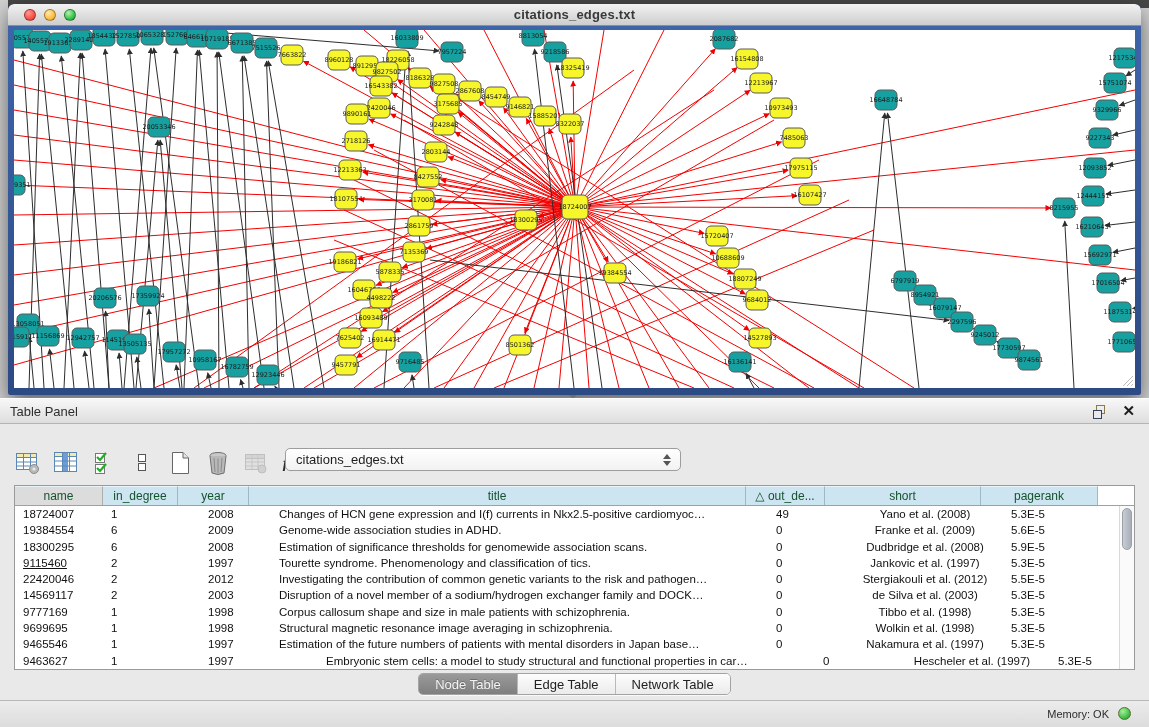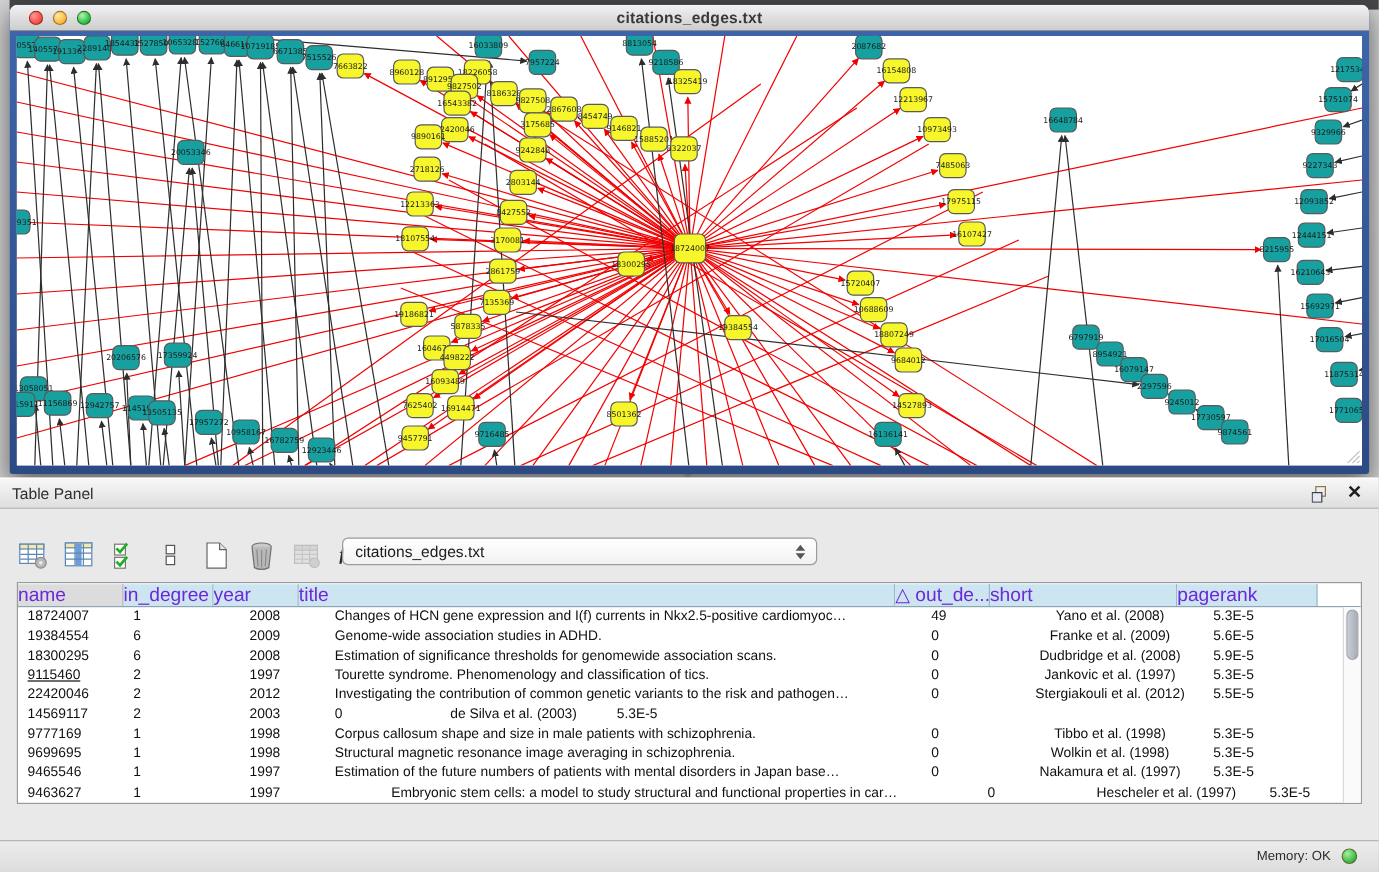--- a/index.html
+++ b/index.html
@@ -49,21 +49,21 @@
     font-size:13px; color:#1c1c1c; padding:3px 24px 0 10px; }
   .combo-arrows { position:absolute; right:8px; top:3px; width:9px; height:16px; }
   .combo-arrows div { width:0; height:0; border-left:4px solid transparent; border-right:4px solid transparent; margin:2px 0; }
   .arrow-up { border-bottom:5px solid #555; }
   .arrow-dn { border-top:5px solid #555; }
 
   .data-table { position:absolute; left:14px; top:87px; width:1121px; height:185px;
     background:#ffffff; border:1px solid #9a9a9a; overflow:hidden; }
   .thead { display:flex; height:20px; border-bottom:1px solid #8da5b5; }
   .th { background:#cde4f1; border-right:1px solid #9db8c9; border-top:1px solid #e8f3fa;
-    font-size:16px; color:#6d28d9; text-align:left; line-height:19px;
+    font-size:12px; color:#14532d; text-align:center; line-height:19px;
     overflow:hidden; white-space:nowrap; flex:0 0 auto; }
   .th.key { background:#dcdcdc; border-right:1px solid #adadad; }
   .tr { display:flex; height:16.3px; }
   .td { font-size:11.5px; color:#101010; line-height:16.3px; white-space:nowrap;
     overflow:hidden; padding:0 2px 0 8px; flex:0 0 auto; }
   .td.center { text-align:center; padding:0 2px; }
   .scroll-gutter { position:absolute; right:0; top:20px; bottom:0; width:15px;
     background:#fafafa; border-left:1px solid #d9d9d9; }
   .scroll-thumb { position:absolute; left:2px; top:2px; width:10px; height:42px;
     background:linear-gradient(90deg,#c9cdd4,#a8aeb8); border-radius:6px; border:1px solid #9aa0aa; }
@@ -814,20 +814,21 @@
             <div class="td" style="width: 71px;">2012</div>
             <div class="td" style="width: 497px;">Investigating the contribution of common genetic variants to the risk and pathogen…</div>
             <div class="td" style="width: 79px;">0</div>
             <div class="td center" style="width: 156px;">Stergiakouli et al. (2012)</div>
             <div class="td" style="width: 117px;">5.5E-5</div>
           </div>
           <div class="tr">
             <div class="td" style="width: 88px;">14569117</div>
             <div class="td" style="width: 97px;">2</div>
             <div class="td" style="width: 71px;">2003</div>
+            <div class="td" style="width: 497px;">Disruption of a novel member of a sodium/hydrogen exchanger family and DOCK…</div>
             <div class="td" style="width: 79px;">0</div>
             <div class="td center" style="width: 156px;">de Silva et al. (2003)</div>
             <div class="td" style="width: 117px;">5.3E-5</div>
           </div>
           <div class="tr">
             <div class="td" style="width: 88px;">9777169</div>
             <div class="td" style="width: 97px;">1</div>
             <div class="td" style="width: 71px;">1998</div>
             <div class="td" style="width: 497px;">Corpus callosum shape and size in male patients with schizophrenia.</div>
             <div class="td" style="width: 79px;">0</div>
@@ -860,19 +861,26 @@
             <div class="td" style="width: 79px;">0</div>
             <div class="td center" style="width: 156px;">Hescheler et al. (1997)</div>
             <div class="td" style="width: 117px;">5.3E-5</div>
           </div>
         </div>
       <div class="scroll-gutter">
         <div class="scroll-thumb"></div>
       </div>
     </div>
 
+    <div class="tabs">
+      <div class="seg" id="seg-tabs">
+          <div class="seg-btn active">Node Table</div>
+          <div class="seg-btn">Edge Table</div>
+          <div class="seg-btn">Network Table</div>
+        </div>
+    </div>
   </div>
 
   <div class="status-bar">
     <span class="memory">Memory: OK</span>
     <span class="mem-dot"></span>
   </div>
 </div>
 
 </body></html>

